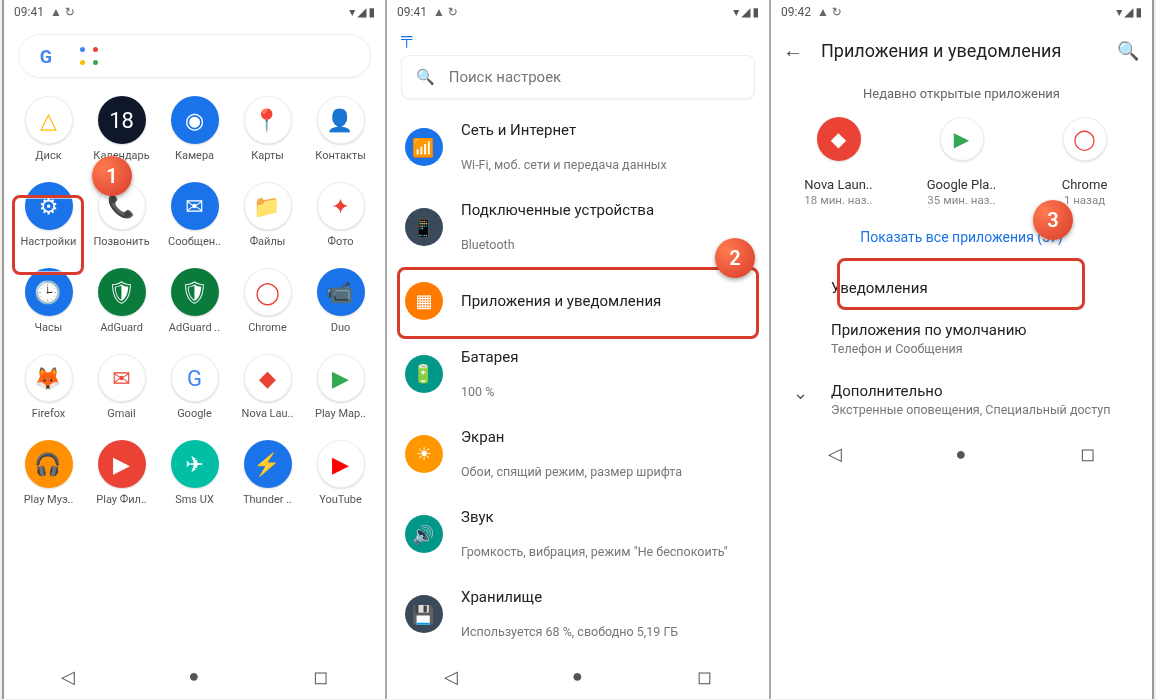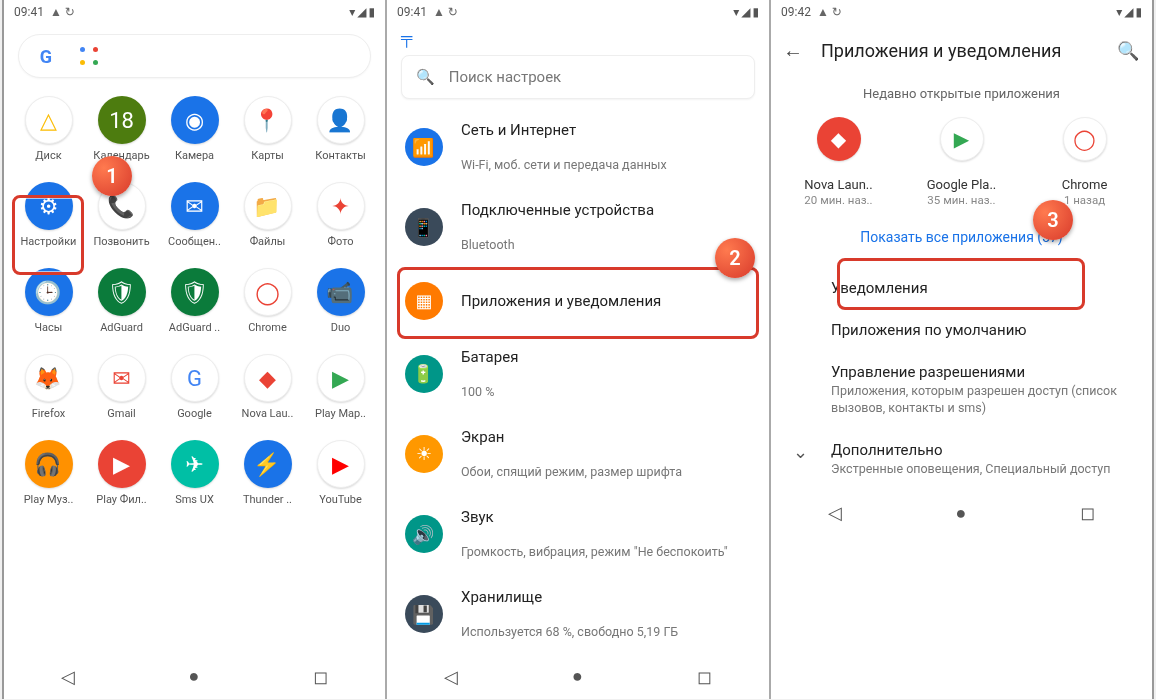--- a/index.html
+++ b/index.html
@@ -232,21 +232,21 @@
           <span></span>
       </span>
     </div>
 
     <div class="app-grid" id="app-grid">
         <div class="app">
           <div class="app-ico" style="background:#fff;color:#fbbc05;border:1px solid #eee;">△</div>
     <div class="app-label">Диск</div>
         </div>
         <div class="app">
-          <div class="app-ico" style="background:#4d7c0f;color:#fff;">18</div>
+          <div class="app-ico" style="background:#0f172a;color:#fff;">18</div>
     <div class="app-label">Календарь</div>
         </div>
         <div class="app">
           <div class="app-ico" style="background:#1a73e8;color:#fff;">◉</div>
     <div class="app-label">Камера</div>
         </div>
         <div class="app">
           <div class="app-ico" style="background:#fff;color:#34a853;border:1px solid #eee;">📍</div>
     <div class="app-label">Карты</div>
         </div>
@@ -453,21 +453,21 @@
       <span class="title">Приложения и уведомления</span>
       <span class="search">🔍</span>
     </div>
 
     <div class="section-header">Недавно открытые приложения</div>
 
     <div class="recent-apps" id="recent-apps">
         <div class="recent-app">
           <div class="recent-ico" style="background:#ea4335;color:#fff;">◆</div>
     <div class="recent-name">Nova Laun..</div>
-    <div class="recent-sub">20 мин. наз..</div>
+    <div class="recent-sub">18 мин. наз..</div>
         </div>
         <div class="recent-app">
           <div class="recent-ico" style="background:#fff;color:#34a853;border:1px solid #eee;">▶</div>
     <div class="recent-name">Google Pla..</div>
     <div class="recent-sub">35 мин. наз..</div>
         </div>
         <div class="recent-app">
           <div class="recent-ico" style="background:#fff;color:#ea4335;border:1px solid #eee;">◯</div>
     <div class="recent-name">Chrome</div>
     <div class="recent-sub">1 назад</div>
@@ -475,24 +475,21 @@
       </div>
 
     <div class="show-all">Показать все приложения (37)</div>
 
     <div class="pref-list" id="pref-list">
         <div class="pref-item">
           <div class="pref-title">Уведомления</div>
         </div>
         <div class="pref-item">
           <div class="pref-title">Приложения по умолчанию</div>
-        </div>
-        <div class="pref-item">
-          <div class="pref-title">Управление разрешениями</div>
-    <div class="pref-sub">Приложения, которым разрешен доступ (список вызовов, контакты и sms)</div>
+    <div class="pref-sub">Телефон и Сообщения</div>
         </div>
         <div class="pref-item pref-chevron">
           <div class="pref-title">Дополнительно</div>
     <div class="pref-sub">Экстренные оповещения, Специальный доступ</div>
         </div>
       </div>
 
     <div class="navbar">
       <span>◁</span>
       <span>●</span>

